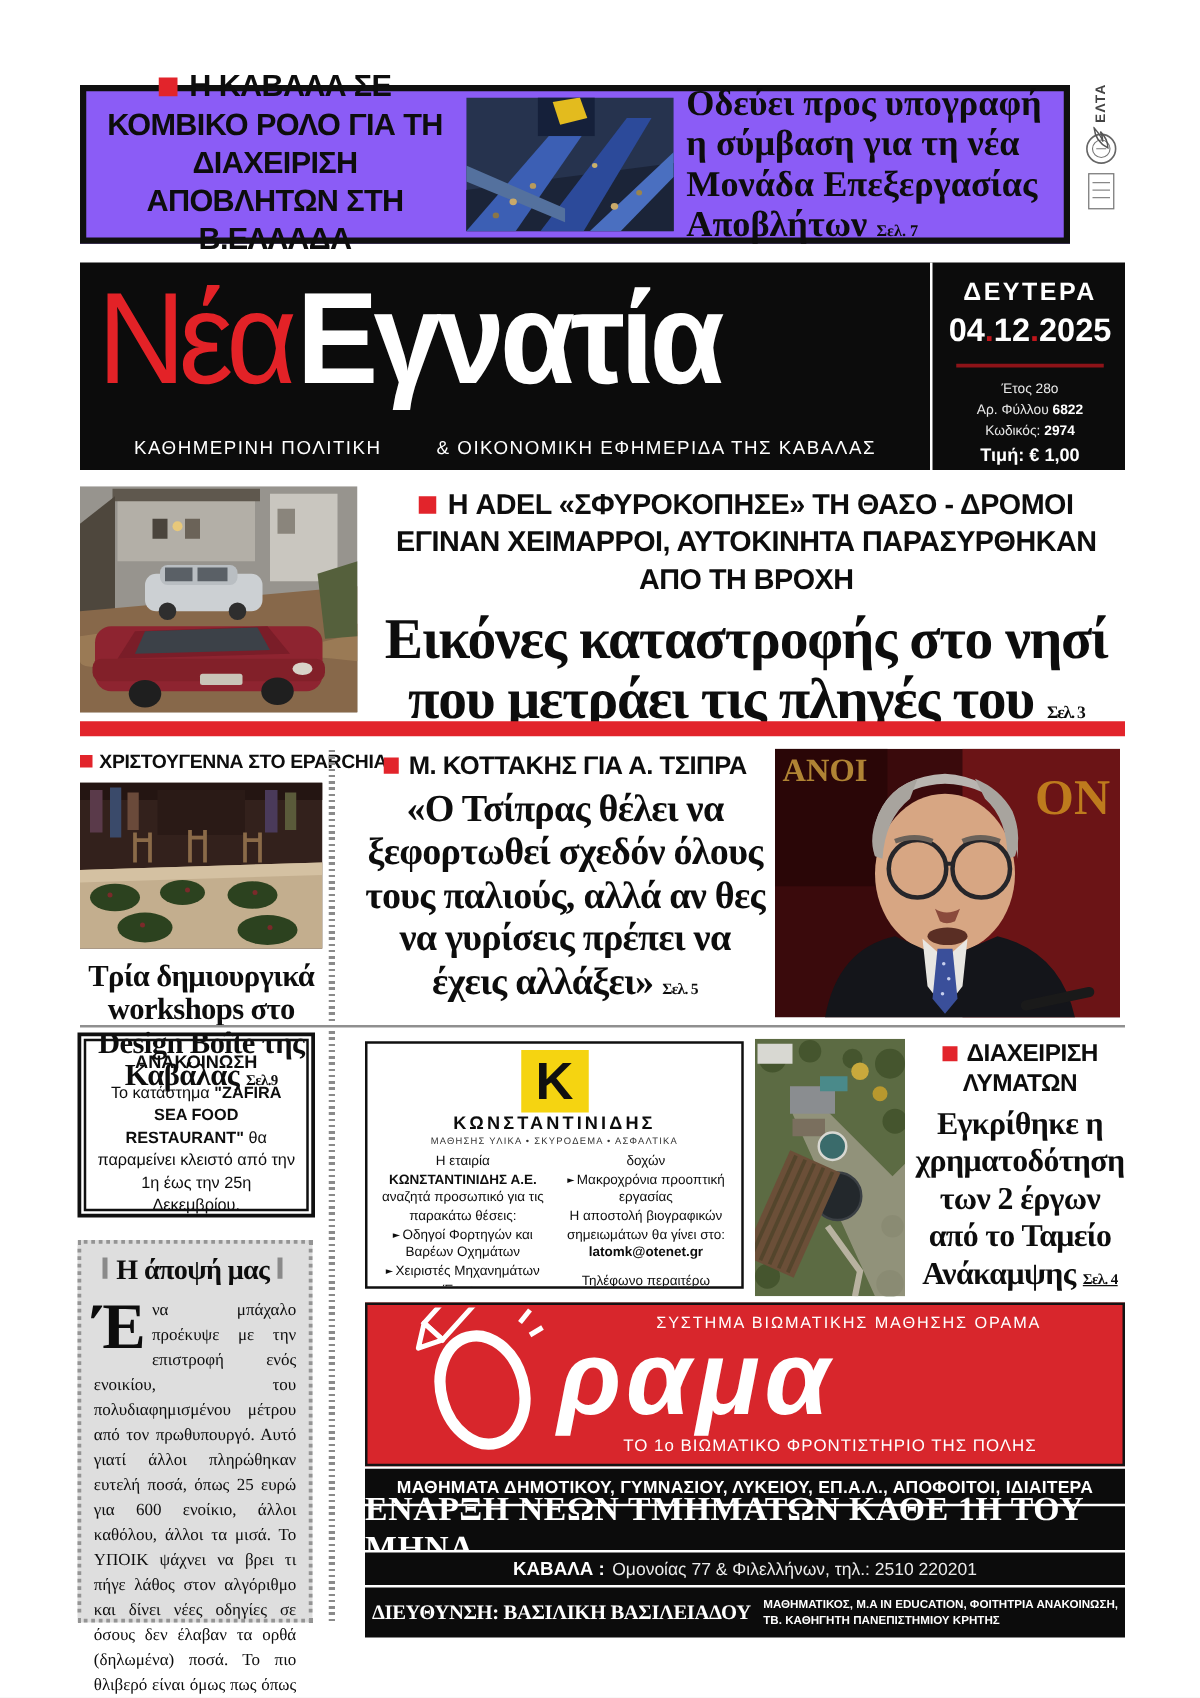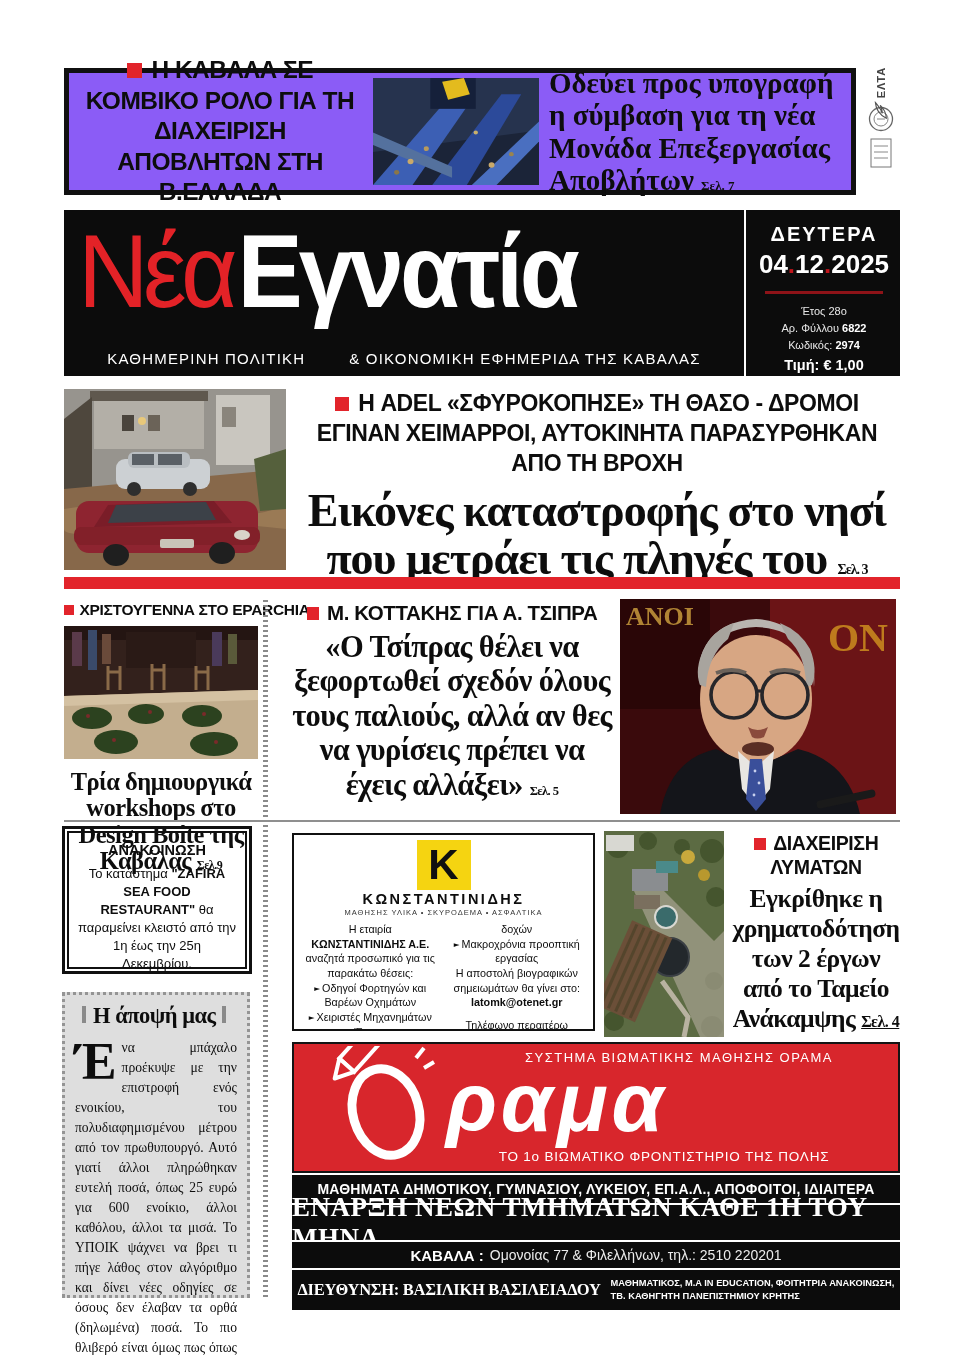--- a/index.html
+++ b/index.html
@@ -89,21 +89,21 @@
   #konst .kname{font-size:14.5px;font-weight:700;letter-spacing:2.5px;}
   #konst .ksub{font-size:7.5px;letter-spacing:1px;color:#333;margin-top:1px;}
   #konst .cols{display:flex;text-align:center;padding:5px 8px 0;gap:10px;font-size:10.8px;line-height:1.36;}
   #konst .cols>div{flex:1;}
   .tri{font-family:"DejaVu Sans",sans-serif;font-size:7.5px;vertical-align:1px;margin-right:2px;}
 
   #plant-photo{position:absolute;left:604px;top:831px;width:120px;height:206px;}
   #wastewater{position:absolute;left:732px;top:831px;width:168px;text-align:center;}
   #wastewater .kick{font-weight:700;font-size:19.5px;line-height:1.25;letter-spacing:-0.4px;}
   #wastewater .hl{font-weight:700;font-size:25.5px;line-height:1.18;margin-top:4px;letter-spacing:-0.5px;}
-  #wastewater .pref{font-size:16px;text-decoration:underline;}
+  #wastewater .pref{font-size:12px;text-decoration:underline;}
 
   
   #opinion{position:absolute;left:62px;top:992px;width:188px;height:306px;background:#dedede;
            border:3px dotted #949494;padding:8px 10px 6px;}
   #opinion .t{text-align:left;font-weight:700;font-size:22.5px;letter-spacing:-0.5px;}
   #opinion .bar{display:inline-block;width:4px;height:17px;background:#8a8a8a;margin:0 7px;}
   #opinion .body{font-size:13.6px;line-height:1.47;text-align:justify;margin-top:9px;}
   #opinion .dc{float:left;font-weight:700;font-size:52px;line-height:0.82;padding:3px 5px 0 0;}
 
   

